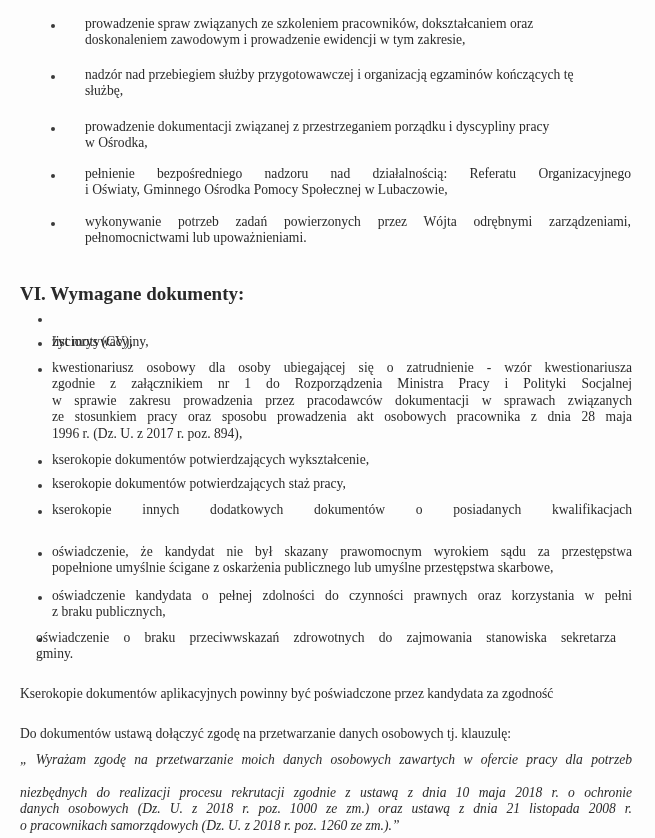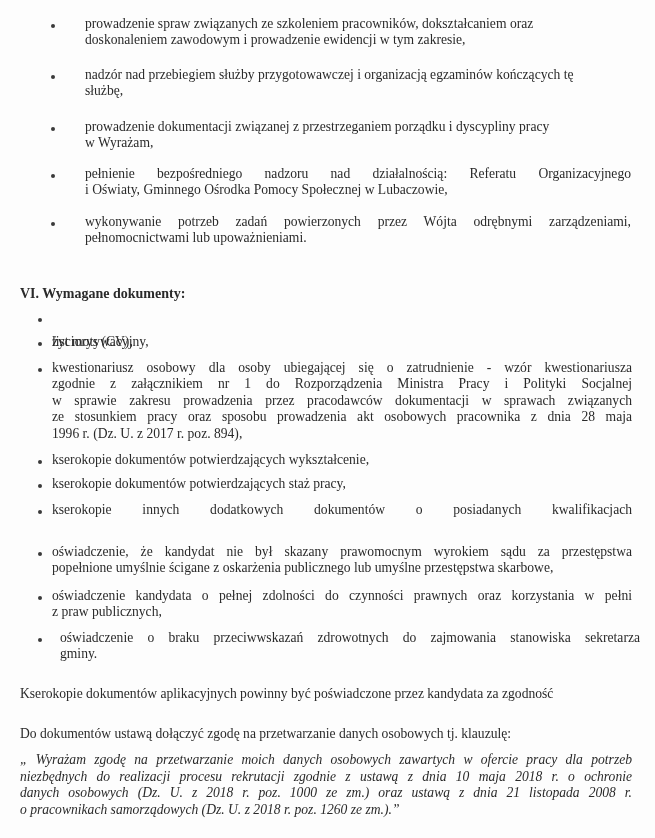--- a/index.html
+++ b/index.html
@@ -11,21 +11,21 @@
     font-size: 13.6px;
     line-height: 16px;
     position: relative;
   }
   .abs { position: absolute; }
   .bullet-dot {
     position: absolute; width: 4px; height: 4px; border-radius: 50%;
     background: #3a3a3a;
   }
   .txt { position: absolute; text-align: justify; }
-  .heading { font-weight: bold; font-size: 14px; font-family: Liberation Serif, serif; }
+  .heading { font-weight: bold; font-size: 19px; font-family: Liberation Serif, serif; }
   .italic { font-style: italic; }
 </style>
 </head>
 <body>
 
 <div>
   <div class="bullet-dot" style="left:51px;top:24px;"></div>
   <div class="txt" style="left:85px;top:16px;width:480px;">
     <div>prowadzenie spraw związanych ze szkoleniem pracowników, dokształcaniem oraz</div>
     <div>doskonaleniem zawodowym i prowadzenie ewidencji w tym zakresie,</div>
@@ -33,21 +33,21 @@
 
   <div class="bullet-dot" style="left:51px;top:75px;"></div>
   <div class="txt" style="left:85px;top:67px;width:540px;">
     <div>nadzór nad przebiegiem służby przygotowawczej i organizacją egzaminów kończących tę</div>
     <div>służbę,</div>
   </div>
 
   <div class="bullet-dot" style="left:51px;top:127px;"></div>
   <div class="txt" style="left:85px;top:119px;width:480px;">
     <div>prowadzenie dokumentacji związanej z przestrzeganiem porządku i dyscypliny pracy</div>
-    <div>w Wyrażam,</div>
+    <div>w Ośrodka,</div>
   </div>
 
   <div class="bullet-dot" style="left:51px;top:174px;"></div>
   <div class="txt" style="left:85px;top:166px;width:546px;">
     <div style="text-align:justify;text-align-last:justify;">pełnienie bezpośredniego nadzoru nad działalnością: Referatu Organizacyjnego</div>
     <div>i Oświaty, Gminnego Ośrodka Pomocy Społecznej w Lubaczowie,</div>
   </div>
 
   <div class="bullet-dot" style="left:51px;top:222px;"></div>
   <div class="txt" style="left:85px;top:214px;width:546px;">
@@ -95,34 +95,34 @@
 
   <div class="bullet-dot" style="left:38px;top:552px;"></div>
   <div class="txt" style="left:52px;top:544px;width:580px;">
     <div style="text-align-last:justify;">oświadczenie, że kandydat nie był skazany prawomocnym wyrokiem sądu za przestępstwa</div>
     <div>popełnione umyślnie ścigane z oskarżenia publicznego lub umyślne przestępstwa skarbowe,</div>
   </div>
 
   <div class="bullet-dot" style="left:38px;top:596px;"></div>
   <div class="txt" style="left:52px;top:588px;width:580px;">
     <div style="text-align-last:justify;">oświadczenie kandydata o pełnej zdolności do czynności prawnych oraz korzystania w pełni</div>
-    <div>z praw publicznych,</div>
+    <div>z braku publicznych,</div>
   </div>
 
   <div class="bullet-dot" style="left:38px;top:638px;"></div>
-  <div class="txt" style="left:60px;top:630px;width:580px;">
+  <div class="txt" style="left:36px;top:630px;width:580px;">
     <div style="text-align-last:justify;">oświadczenie o braku przeciwwskazań zdrowotnych do zajmowania stanowiska sekretarza</div>
     <div>gminy.</div>
   </div>
 </div>
 
 <div class="txt" style="left:20px;top:686px;width:600px;">
   <div>Kserokopie dokumentów aplikacyjnych powinny być poświadczone przez kandydata za zgodność</div>
 </div>
 
 <div class="txt" style="left:20px;top:726px;width:600px;">Do dokumentów ustawą dołączyć zgodę na przetwarzanie danych osobowych tj. klauzulę:</div>
 
 <div class="txt italic" style="left:20px;top:752px;width:612px;line-height:16.5px;">
   <div style="text-align-last:justify;">„ Wyrażam zgodę na przetwarzanie moich danych osobowych zawartych w ofercie pracy dla potrzeb</div>
-  <div style="text-align-last:justify;">niezbędnych do realizacji procesu rekrutacji zgodnie z ustawą z dnia 10 maja 2018 r. o ochronie</div>
+  <div style="text-align-last:justify;margin-top:16px;">niezbędnych do realizacji procesu rekrutacji zgodnie z ustawą z dnia 10 maja 2018 r. o ochronie</div>
   <div style="text-align-last:justify;">danych osobowych (Dz. U. z 2018 r. poz. 1000 ze zm.) oraz ustawą z dnia 21 listopada 2008 r.</div>
   <div>o pracownikach samorządowych (Dz. U. z 2018 r. poz. 1260 ze zm.).”</div>
 </div>
 
 </body></html>

